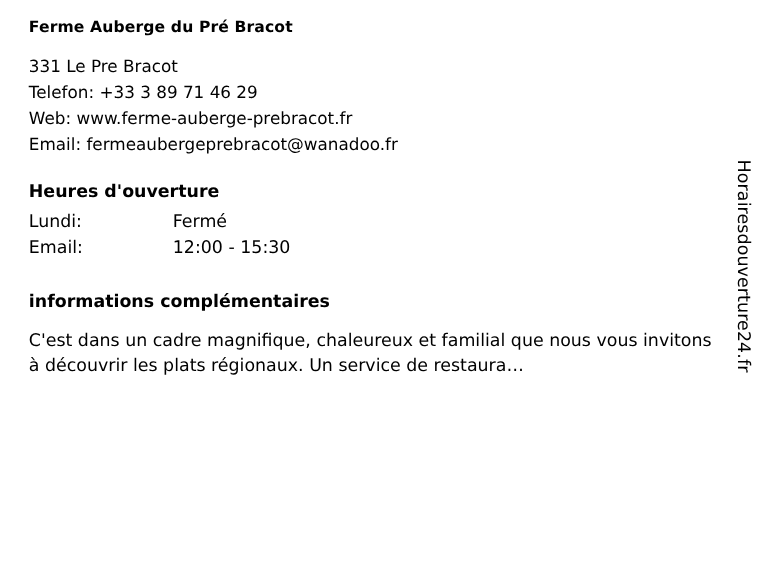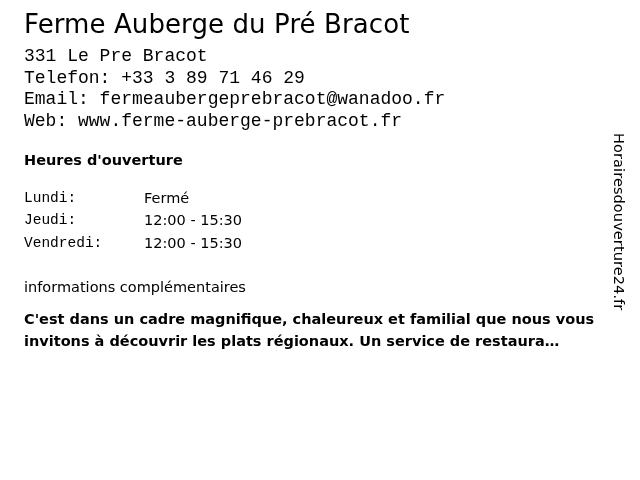--- a/index.html
+++ b/index.html
@@ -21,65 +21,62 @@
     width: 640px;
     height: 480px;
   }
   .content {
     position: absolute;
     left: 24px;
     top: 12px;
     width: 580px;
   }
   .title {
-    font-size: 26px;
-    font-weight: normal;
+    font-size: 13px;
+    font-weight: bold;
     line-height: 24px;
     margin: 0 0 10px 0;
     letter-spacing: 0.1px;
   }
   .addr-line {
-    font-size: 18px;
+    font-size: 14px;
     line-height: 21.5px;
     white-space: pre;
-    font-family: Liberation Mono, monospace;
   }
   .section-head {
     font-size: 14.5px;
     font-weight: bold;
     margin-top: 19px;
-    margin-bottom: 17px;
+    margin-bottom: 4px;
     line-height: 19px;
   }
   table.hours {
     border-collapse: collapse;
     font-size: 14.5px;
   }
   table.hours td {
     padding: 0;
     line-height: 22.4px;
     vertical-align: top;
     white-space: pre;
   }
   table.hours td.day {
     width: 120px;
-    font-family: Liberation Mono, monospace;
   }
   .info-head {
     font-size: 14.5px;
-    font-weight: normal;
+    font-weight: bold;
     margin-top: 24px;
     margin-bottom: 12px;
     line-height: 19px;
   }
   .info-text {
     font-size: 14.5px;
     line-height: 21.5px;
     width: 572px;
-    font-weight: bold;
   }
   .sidelabel {
     position: absolute;
     font-size: 14.5px;
     color: #000000;
     white-space: nowrap;
     transform-origin: left top;
     left: 627px;
     top: 133px;
     transform: rotate(90deg);
@@ -89,37 +86,33 @@
 </head>
 <body>
 
 <div class="page">
   <div class="content">
 
     <h1 class="title">Ferme Auberge du Pré Bracot</h1>
 
     <div class="addr-line">331 Le Pre Bracot</div>
     <div class="addr-line">Telefon: +33 3 89 71 46 29</div>
+    <div class="addr-line">Web: www.ferme-auberge-prebracot.fr</div>
     <div class="addr-line">Email: fermeaubergeprebracot@wanadoo.fr</div>
-    <div class="addr-line">Web: www.ferme-auberge-prebracot.fr</div>
 
     <div class="section-head">Heures d'ouverture</div>
 
     <table class="hours">
       <tbody>
         <tr>
           <td class="day">Lundi:</td>
           <td class="val">Fermé</td>
         </tr>
         <tr>
-          <td class="day">Jeudi:</td>
-          <td class="val">12:00 - 15:30</td>
-        </tr>
-        <tr>
-          <td class="day">Vendredi:</td>
+          <td class="day">Email:</td>
           <td class="val">12:00 - 15:30</td>
         </tr>
       </tbody>
     </table>
 
     <div class="info-head">informations complémentaires</div>
     <div class="info-text">C'est dans un cadre magnifique, chaleureux et familial que nous vous invitons à découvrir les plats régionaux. Un service de restaura…</div>
 
   </div>
 

